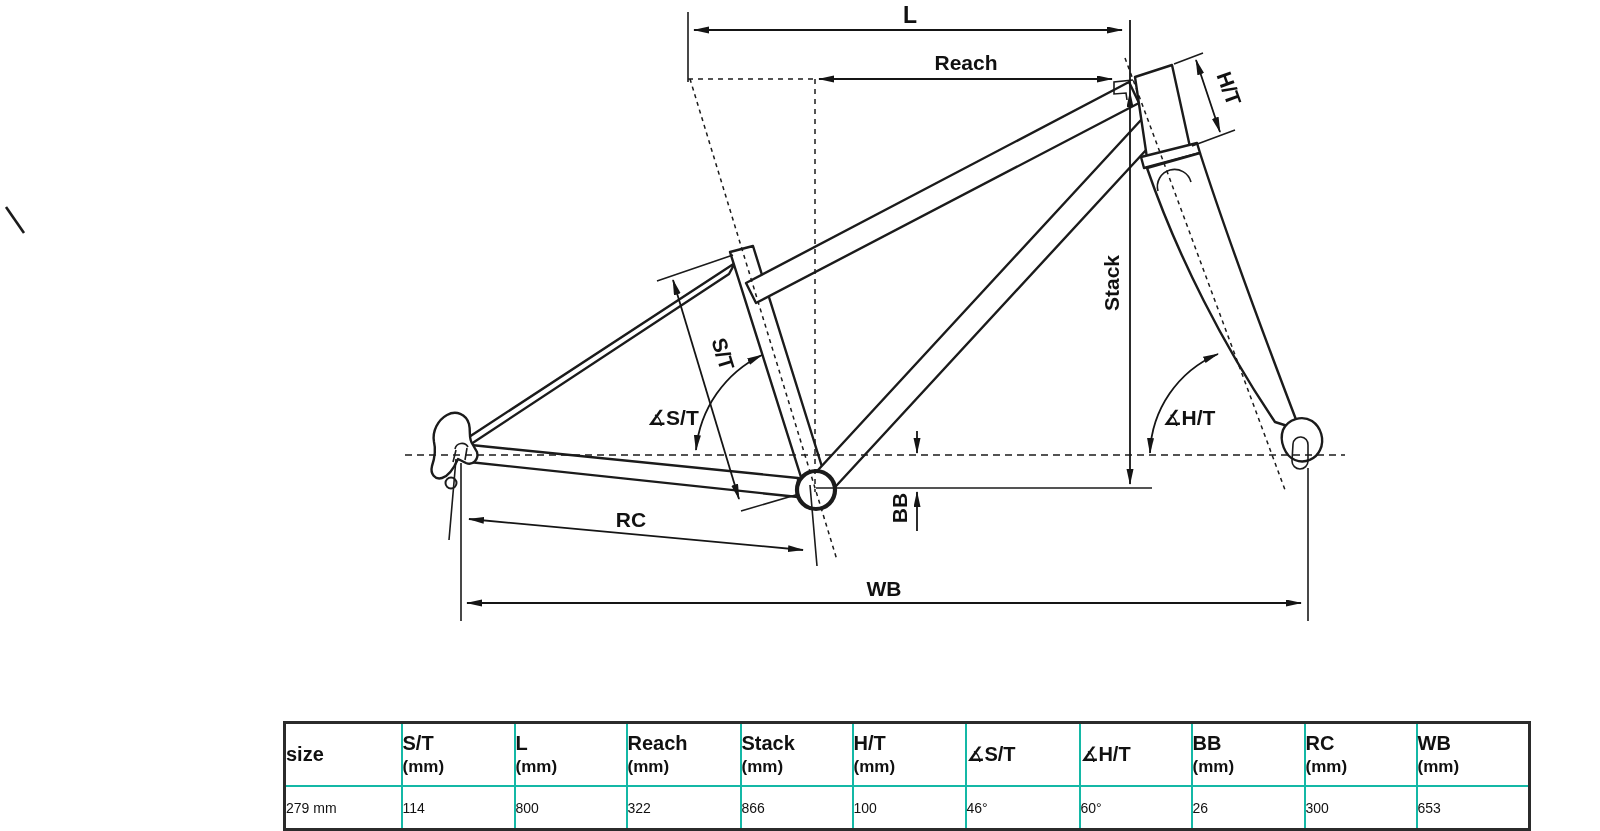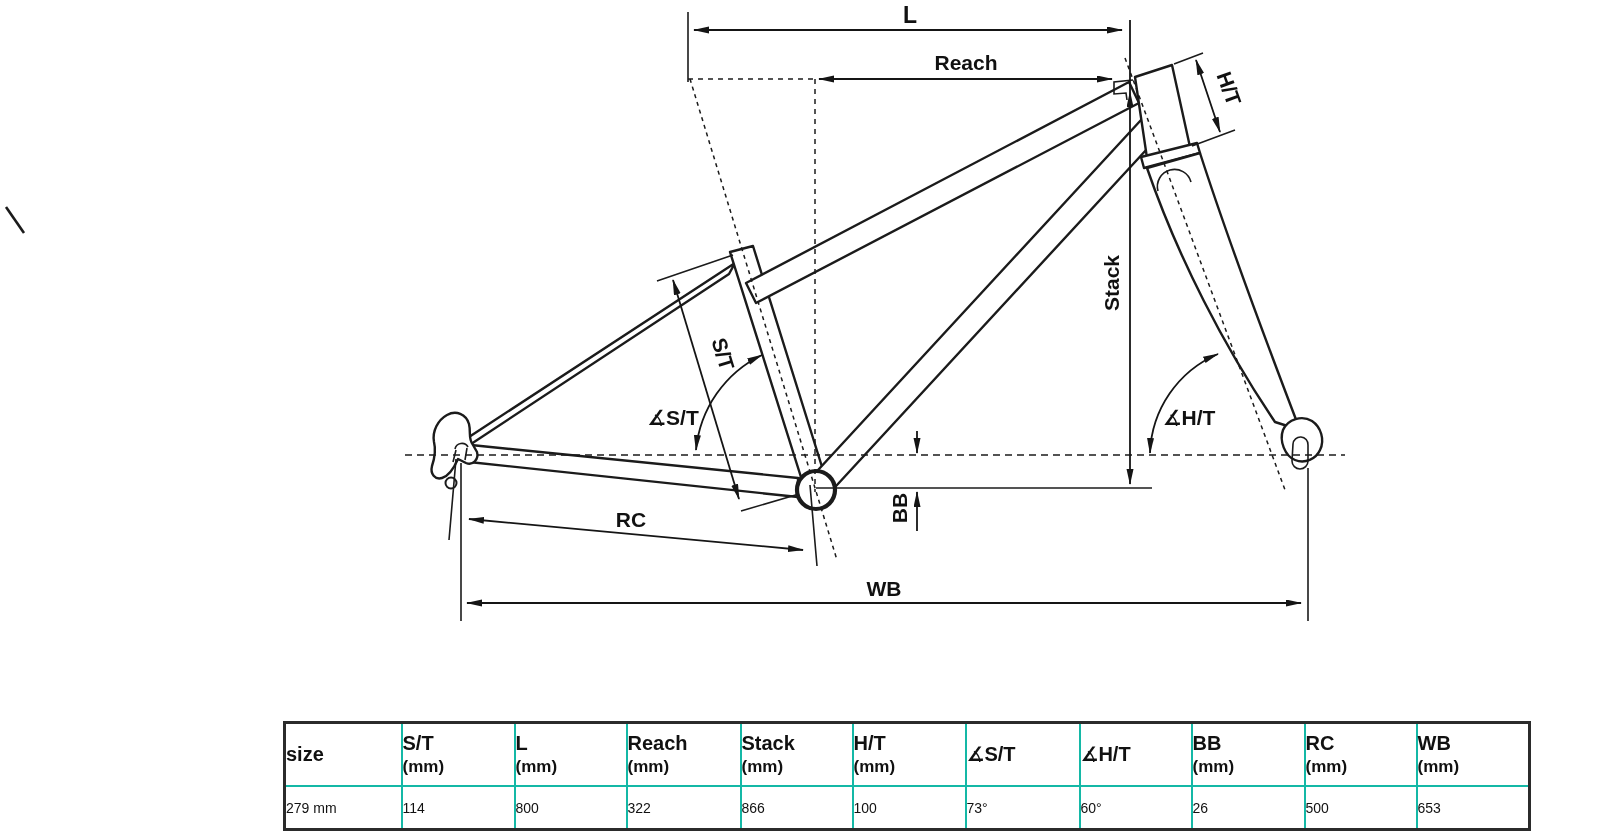--- a/index.html
+++ b/index.html
@@ -150,20 +150,20 @@
       </tr>
   </thead>
   <tbody>
       <tr>
         <td>279 mm</td>
         <td>114</td>
         <td>800</td>
         <td>322</td>
         <td>866</td>
         <td>100</td>
-        <td>73°</td>
+        <td>46°</td>
         <td>60°</td>
         <td>26</td>
-        <td>500</td>
+        <td>300</td>
         <td>653</td>
       </tr>
     </tbody>
 </table>
 
 </body></html>

